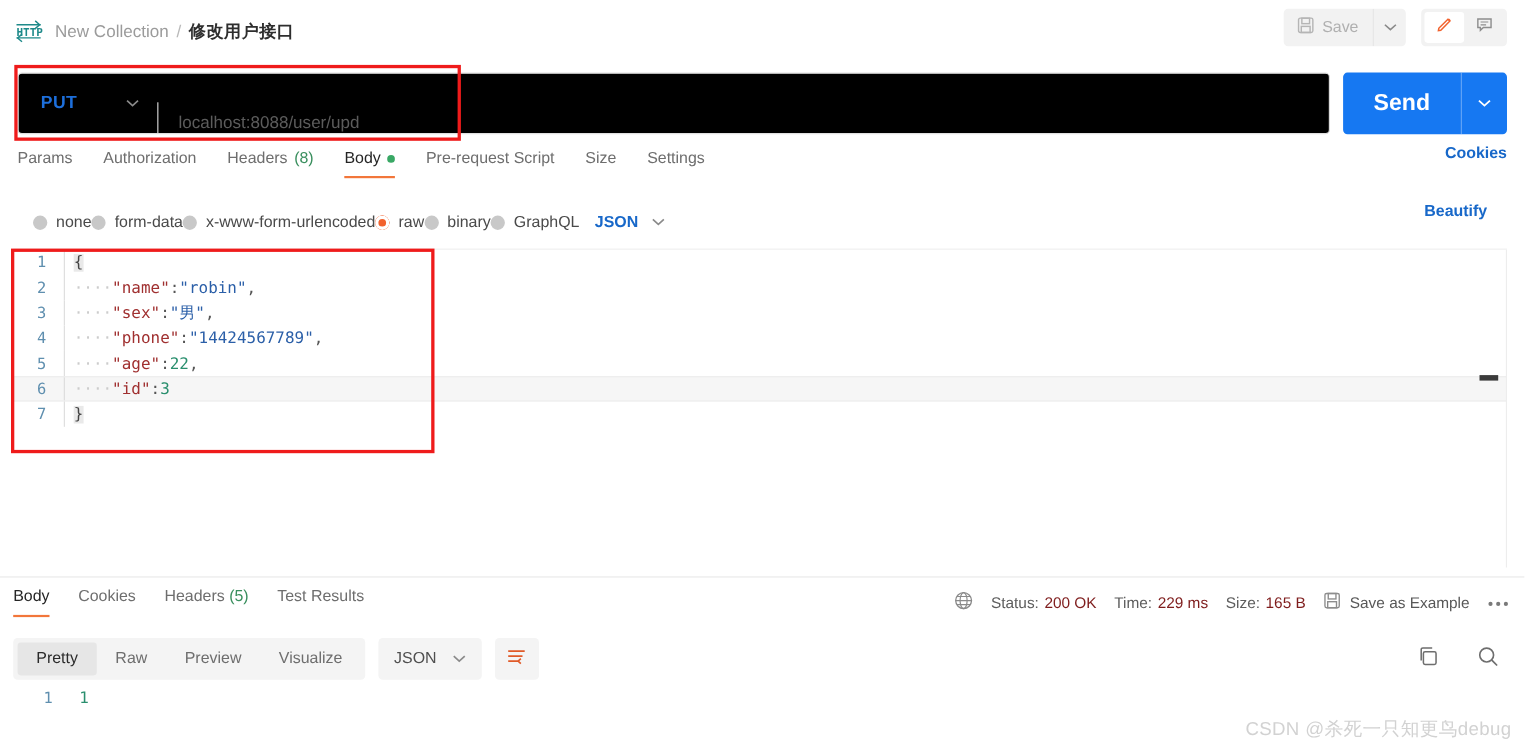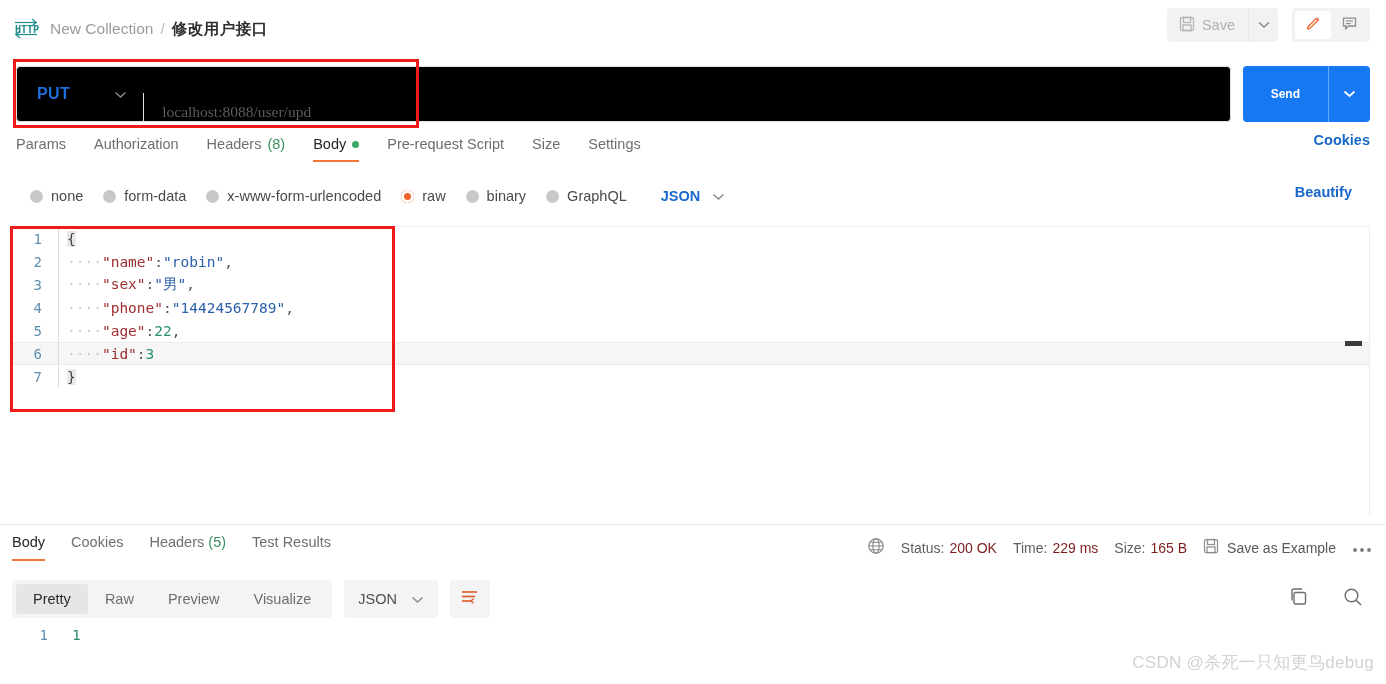--- a/index.html
+++ b/index.html
@@ -65,29 +65,29 @@
     display: flex; align-items: flex-end; background: #000000;
   }
   .method {
     display: flex; align-items: center; gap: 44px;
     padding: 0 16px 0 20px; height: 100%;
     color: #1d6fdb; font-weight: bold; font-size: 16px; letter-spacing: .4px;
   }
   .method-caret { color: #8a8a8a; font-weight: normal; }
   .method-divider { width: 1px; height: 28px; background: #e2e2e2; }
   .url-text {
-    padding-left: 18px; color: #5c5c5c; font-size: 15.5px; font-family: Liberation Serif, serif;
+    padding-left: 18px; color: #5c5c5c; font-size: 15.5px;
   }
   .send-group {
     margin-left: 12px; display: flex; align-items: center;
     background: #1678f2; border-radius: 4px; height: 56px; overflow: hidden;
   }
   .send-btn {
     padding: 8px 28px; height: 56px; display: flex; align-items: center;
-    color: #fff; font-weight: bold; font-size: 12px;
+    color: #fff; font-weight: bold; font-size: 21px;
   }
   .send-caret {
     width: 42px; height: 56px; display: flex; align-items: center;
     justify-content: center; color: #fff;
     border-left: 1px solid rgba(255,255,255,.35);
   }
 
   
   .req-tabs {
     position: absolute; left: 16px; top: 132px;
@@ -108,21 +108,21 @@
     display: inline-block;
   }
   .cookies-link {
     position: absolute; right: 0; top: 0; color: #1868c9;
     font-weight: bold; font-size: 14.5px;
   }
 
   
   .body-row {
     position: absolute; left: 30px; top: 182px;
-    width: 1340px; height: 28px; display: flex; align-items: center; gap: 20px;
+    width: 1340px; height: 28px; display: flex; align-items: flex-end; 
   }
   .radio {
     display: flex; align-items: center; gap: 8px;
     font-size: 14.5px; color: #4a4a4a;
   }
   .dot {
     width: 13px; height: 13px; border-radius: 50%; background: #c8c8c8;
     display: inline-block; flex: none;
   }
   .dot.sel { background: #f2612c; box-shadow: inset 0 0 0 3px #fff,

